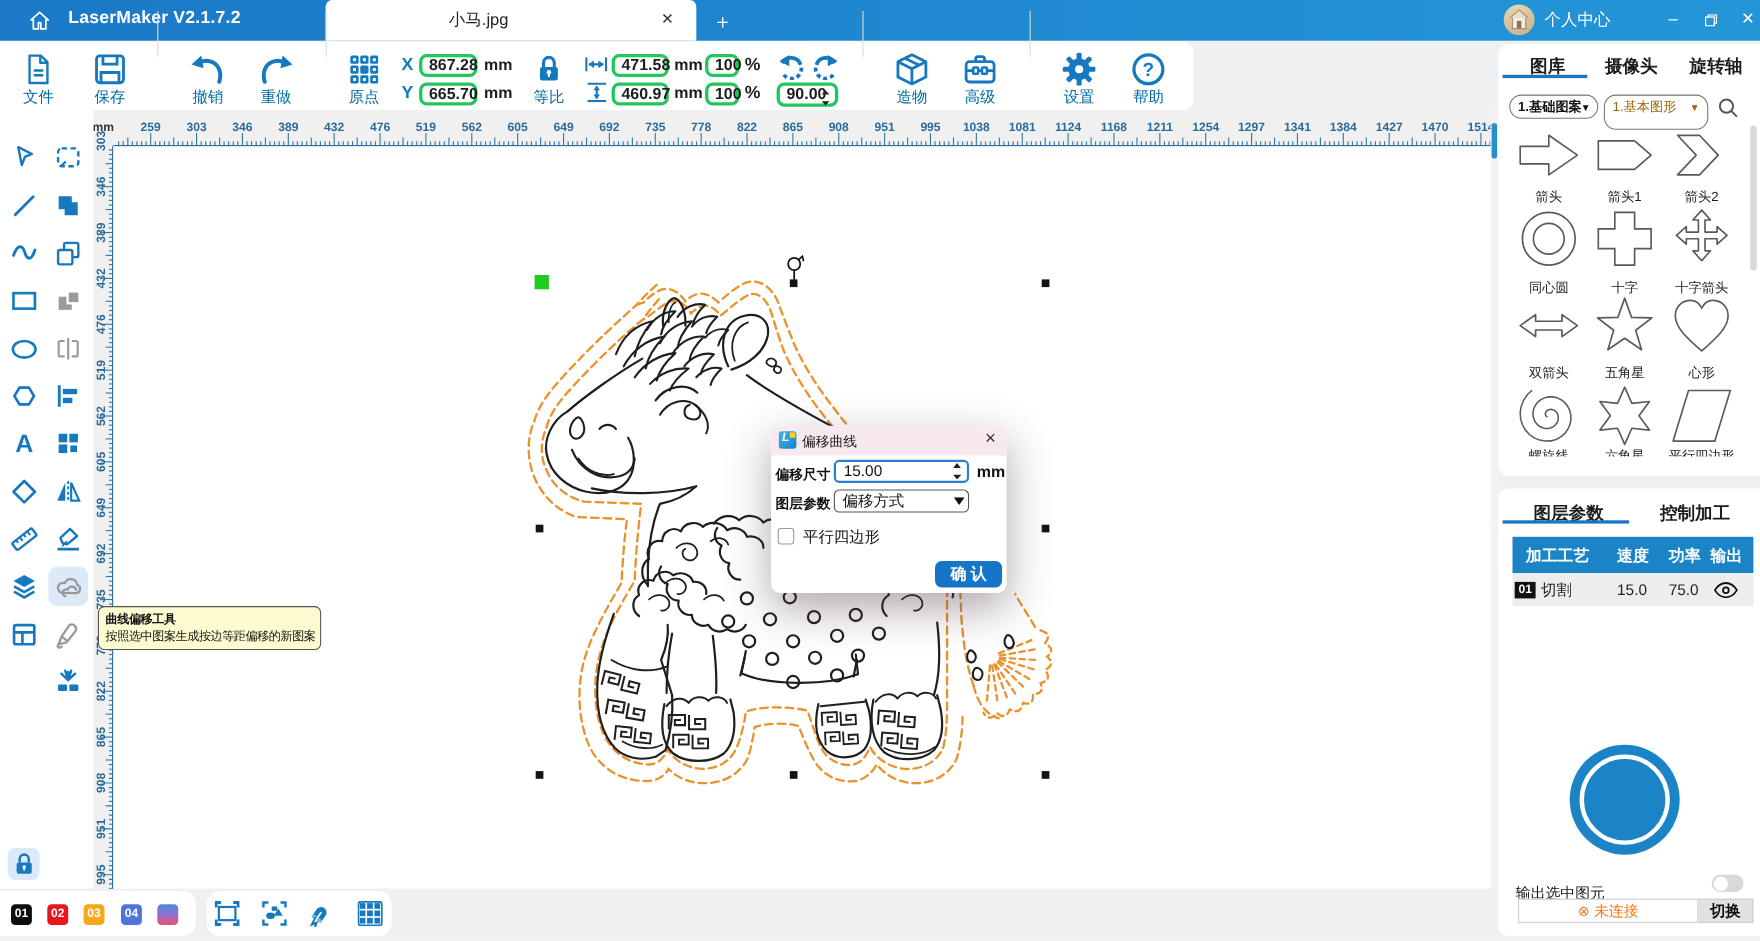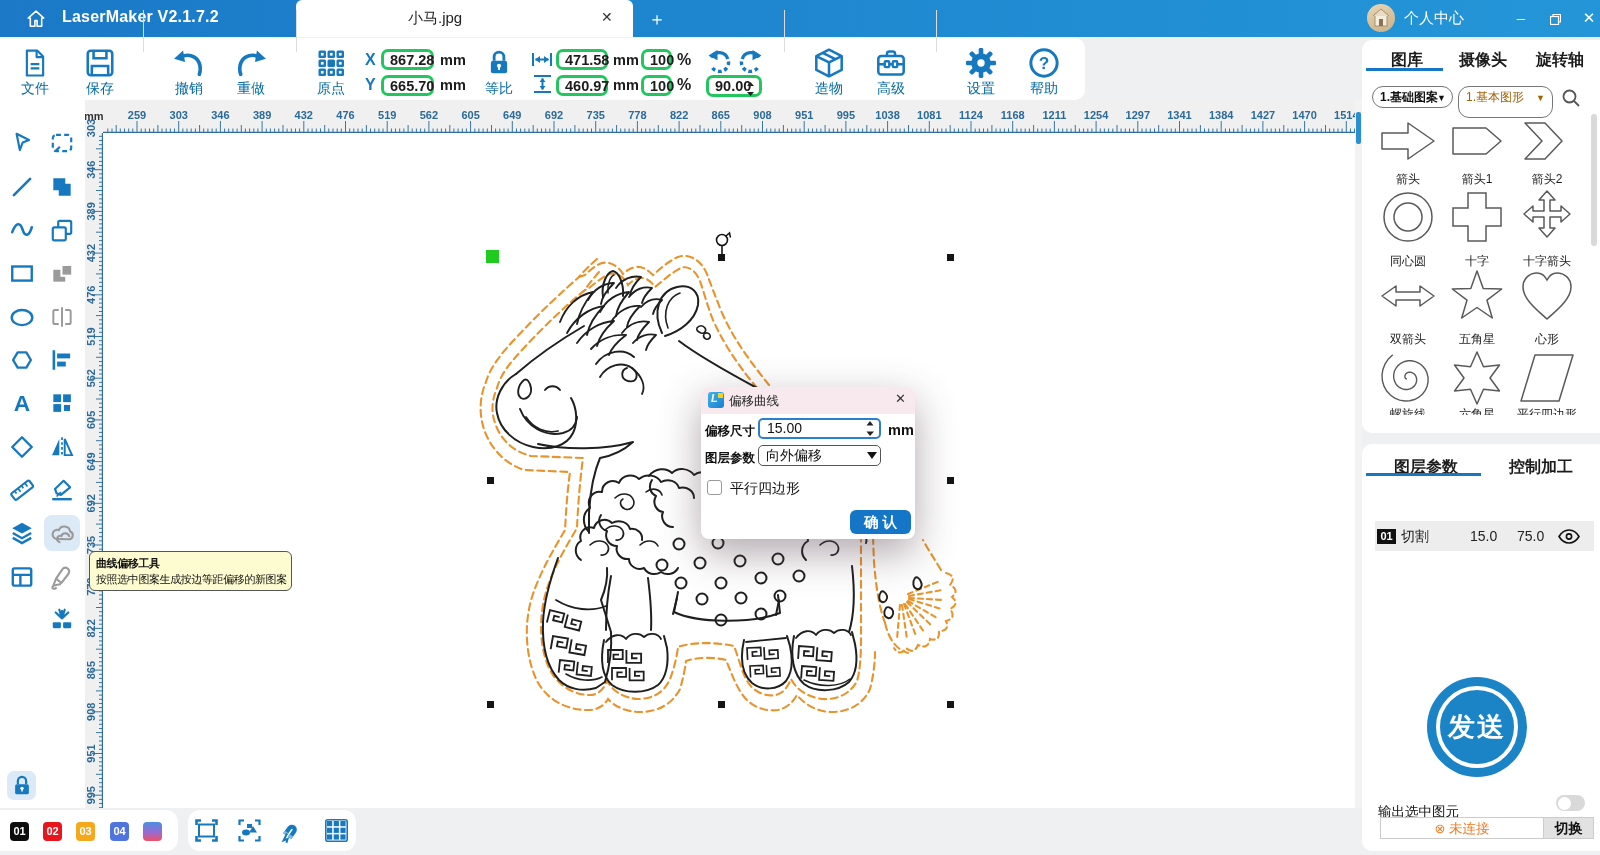--- a/index.html
+++ b/index.html
@@ -968,33 +968,38 @@
       </svg></div>
     <div class="shapelabel" style="left:11px;top:366px;height:9px;overflow:hidden">螺旋线</div>
     <div class="shapelabel" style="left:80px;top:366px;height:9px;overflow:hidden">六角星</div>
     <div class="shapelabel" style="left:150px;top:366px;height:9px;overflow:hidden">平行四边形</div>
     <div class="abs" style="left:229px;top:74px;width:6px;height:132px;background:#d9d9d9;border-radius:3px"></div>
   </div>
 <div id="rpanel2">
     <div class="ptab" style="left:32px;top:13px">图层参数</div>
     <div class="ptab" style="left:147px;top:13px">控制加工</div>
     <div class="abs" style="left:4px;top:29px;width:115px;height:3px;background:#1777c5"></div>
+    <div class="abs" style="left:13px;top:44px;width:219px;height:33px;background:#1b84c7;color:#fff;font-size:14.5px;font-weight:bold">
+      <span style="position:absolute;left:12px;top:8px">加工工艺</span>
+      <span style="position:absolute;left:95px;top:8px">速度</span>
+      <span style="position:absolute;left:142px;top:8px">功率</span>
+      <span style="position:absolute;left:180px;top:8px;white-space:nowrap">输出</span>
+    </div>
     <div class="abs" style="left:13px;top:77px;width:219px;height:30px;background:#ededed;color:#222;font-size:14px">
       <span style="position:absolute;left:2px;top:8px;width:19px;height:15px;background:#111;color:#fff;font-size:11px;font-weight:bold;text-align:center;line-height:15px">01</span>
       <span style="position:absolute;left:26px;top:7px">切割</span>
       <span style="position:absolute;left:95px;top:7px">15.0</span>
       <span style="position:absolute;left:142px;top:7px">75.0</span>
       <svg style="position:absolute;left:182px;top:8px" width="24" height="15" viewBox="0 0 24 15">
         <path d="M2 7.5C5 2.5 9 1 12 1s7 1.5 10 6.5C19 12.5 15 14 12 14S5 12.5 2 7.5z" fill="none" stroke="#111" stroke-width="1.6"></path>
         <circle cx="12" cy="7.5" r="2.6" fill="none" stroke="#111" stroke-width="1.6"></circle>
       </svg>
     </div>
     <div class="abs" style="left:65px;top:233px;width:100px;height:100px;border-radius:50%;background:#1b84c7"></div>
     <div class="abs" style="left:74px;top:242px;width:82px;height:82px;border-radius:50%;border:4px solid #fff"></div>
-    <div class="abs" style="left:65px;top:233px;width:100px;height:100px;color:#fff;font-size:27px;font-weight:bold;text-align:center;line-height:100px;letter-spacing:2px">发送</div>
     <div class="abs" style="left:16px;top:359px;font-size:13.5px;color:#111">输出选中图元</div>
     <div class="abs" style="left:194px;top:351px;width:29px;height:16px;background:#d9d9d9;border-radius:8.5px"></div>
     <div class="abs" style="left:195.5px;top:352.5px;width:13px;height:13px;background:#fff;border-radius:50%"></div>
     <div class="abs" style="left:18px;top:373px;width:164px;height:22px;background:#fff;border:1px solid #ccc;text-align:center;font-size:13.5px;color:#f07a1d;line-height:21px"><span style="font-size:13px">⊗</span> 未连接</div>
     <div class="abs" style="left:182px;top:373px;width:50px;height:22px;background:#e2e2e2;border:1px solid #ccc;border-left:none;text-align:center;font-size:14px;color:#111;font-weight:bold;line-height:21px">切换</div>
   </div>
 
 <div id="dlg">
     <div id="dlgtitle"></div>
     <div class="abs" style="left:7px;top:5px;width:16px;height:16px;border-radius:3px;background:linear-gradient(135deg,#42b4e8,#1a7fd0);">
@@ -1004,21 +1009,21 @@
     <div class="abs" style="left:28px;top:6px;font-size:12.5px;color:#222">偏移曲线</div>
     <div class="abs" style="left:194px;top:4px;font-size:13px;color:#333">✕</div>
     <div class="abs" style="left:4px;top:36px;font-size:12.5px;font-weight:bold;color:#111">偏移尺寸</div>
     <div class="abs" style="left:57px;top:31px;width:123px;height:21px;border:2px solid #2a7fd0;border-radius:5px;background:#fff;font-size:14px;color:#111;line-height:17px;padding-left:7px">15.00</div>
     <svg class="abs" style="left:165px;top:34px" width="8" height="15" viewBox="0 0 8 15">
       <path d="M4 0 7.5 4.5H.5z" fill="#222"></path>
       <path d="M4 15 .5 10.5h7.5z" fill="#222"></path>
     </svg>
     <div class="abs" style="left:187px;top:35px;font-size:14.5px;font-weight:bold;color:#111">mm</div>
     <div class="abs" style="left:4px;top:63px;font-size:12.5px;font-weight:bold;color:#111">图层参数</div>
-    <div class="abs" style="left:57px;top:58px;width:123px;height:21px;border:1.4px solid #555;border-radius:5px;background:#fff;font-size:14px;color:#111;line-height:18px;padding-left:7px">向外偏移</div>
+    <div class="abs" style="left:57px;top:58px;width:123px;height:21px;border:1.4px solid #555;border-radius:5px;background:#fff;font-size:14px;color:#111;line-height:18px;padding-left:7px">偏移方式</div>
     <svg class="abs" style="left:166px;top:65px" width="10" height="7" viewBox="0 0 10 7">
       <path d="M0 0h10L5 7z" fill="#111"></path>
     </svg>
     <div class="abs" style="left:6px;top:93px;width:15px;height:15px;border:1.6px solid #999;border-radius:3px;background:#fff"></div>
     <div class="abs" style="left:29px;top:93px;font-size:14px;color:#111">平行四边形</div>
     <div class="abs" style="left:149px;top:123px;width:61px;height:24px;background:#1576c8;border-radius:6px;color:#fff;font-size:14.5px;font-weight:bold;text-align:center;line-height:24px">确 认</div>
   </div>
 
 <div id="tooltip"><b>曲线偏移工具</b><br>按照选中图案生成按边等距偏移的新图案</div>
 

